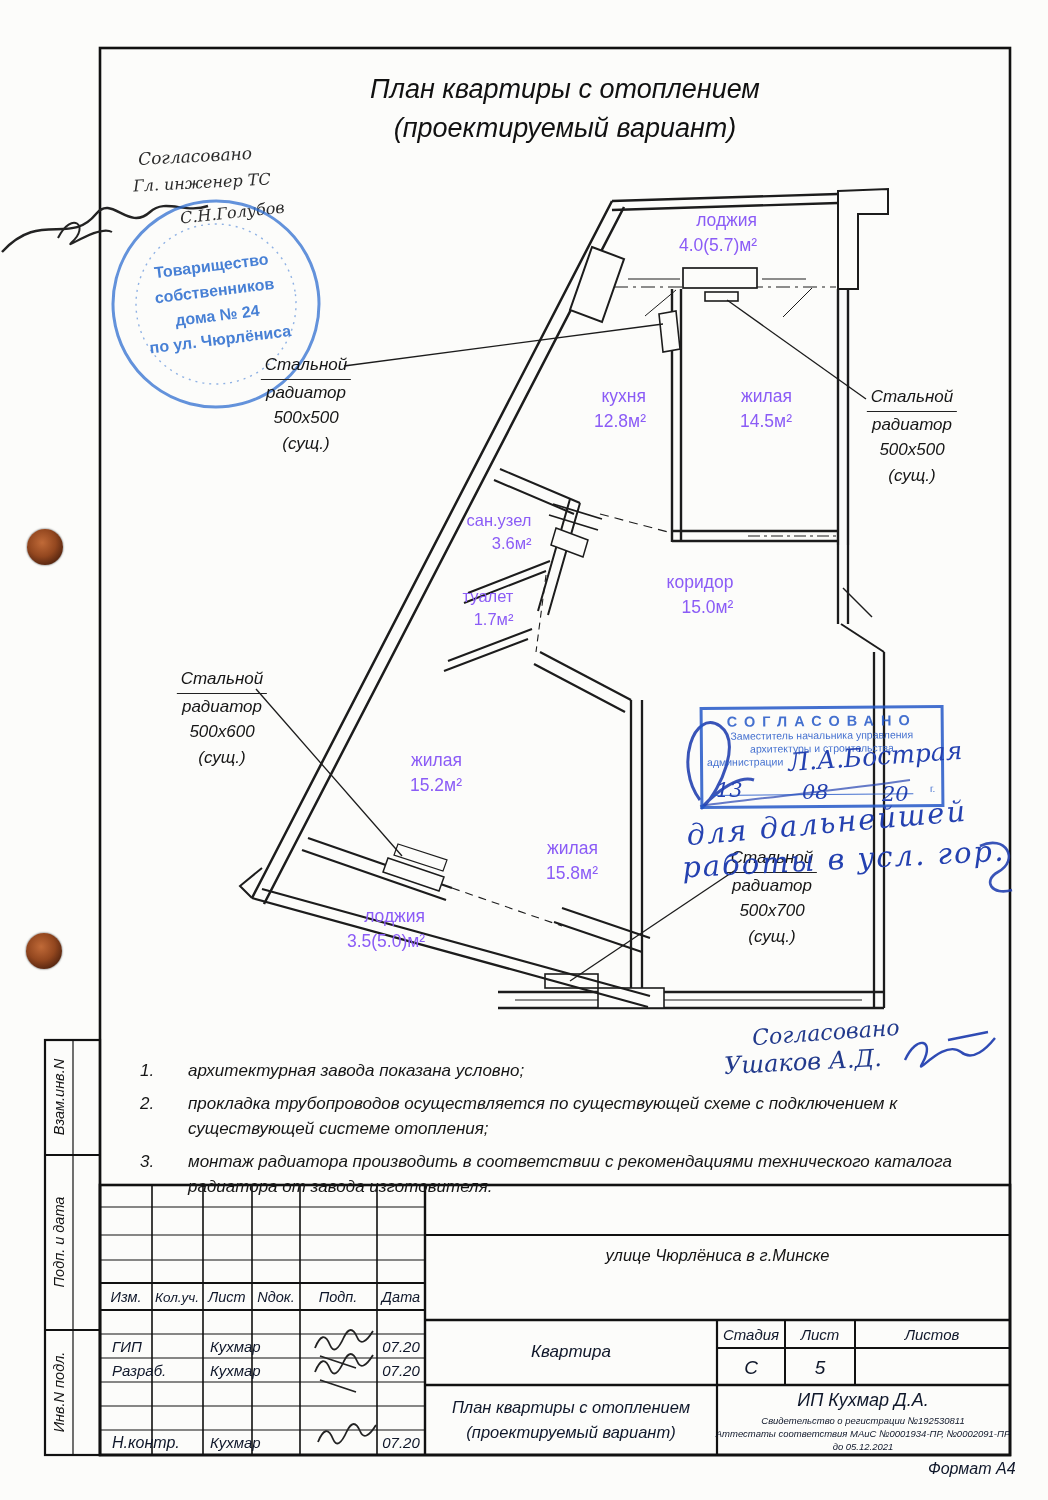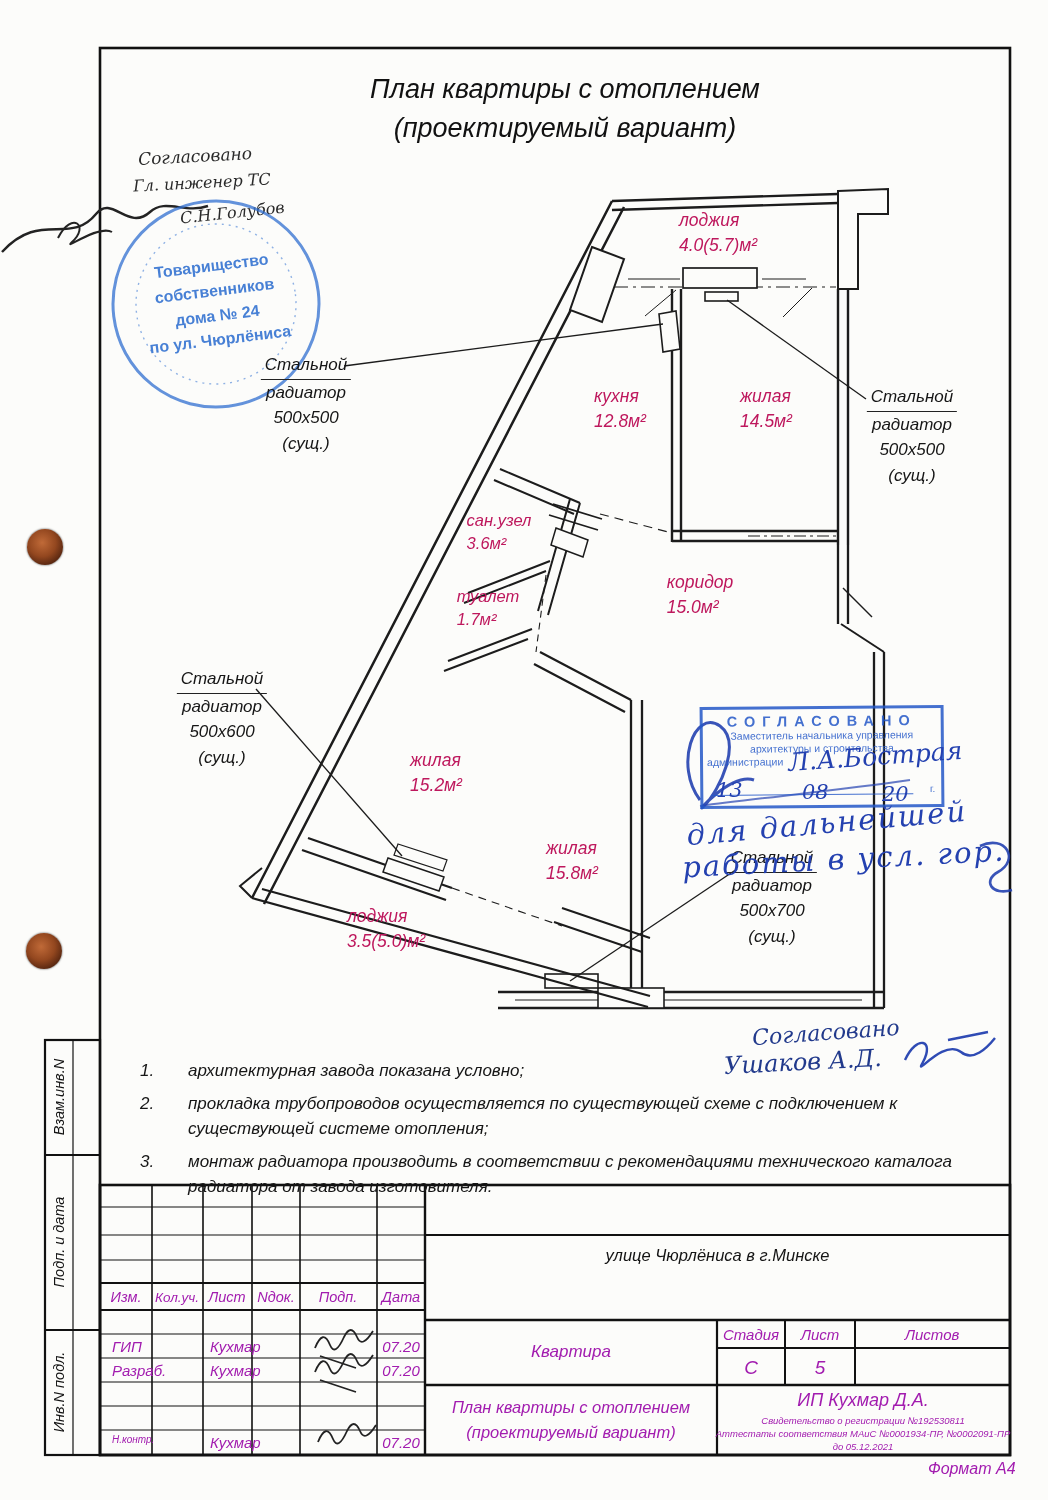--- a/index.html
+++ b/index.html
@@ -1,39 +1,39 @@
 <!DOCTYPE html>
 <html><head>
 <meta charset="utf-8">
 <style>
   html,body{margin:0;padding:0;}
   body{width:1048px;height:1500px;position:relative;background:#fcfcfa;font-family:"Liberation Sans",sans-serif;overflow:hidden;}
   .abs{position:absolute;}
   svg.layer{position:absolute;left:0;top:0;pointer-events:none;}
   .title{left:285px;top:70px;width:560px;text-align:center;font-size:27px;line-height:1.45;font-style:italic;color:#111;}
-  .room{transform:translate(-50%,-50%);text-align:left;font-size:17.5px;line-height:1.4;white-space:nowrap;font-style:italic;color:#be185d;}
+  .room{transform:translate(-50%,-50%);text-align:right;font-size:17.5px;line-height:1.4;white-space:nowrap;color:#8b5cf6;}
   .radlab{transform:translate(-50%,0);text-align:center;font-size:17px;line-height:1.5;white-space:nowrap;font-style:italic;color:#161616;}
   .radlab .u{display:inline-block;border-bottom:1.6px solid #222;padding:0 4px 1px;}
   
   .hand{font-family:"DejaVu Serif",serif;font-style:italic;color:#2a2a2a;}
   .bluehand{font-family:"DejaVu Serif",serif;font-style:italic;color:#2441b0;}
   
   .rstamp{left:108px;top:196px;width:216px;height:216px;transform:rotate(-7deg);opacity:.88;}
   .rstamp .ctext{position:absolute;left:0;top:58px;width:100%;text-align:center;color:#2f6fd0;font-weight:bold;font-size:16px;line-height:1.55;}
   
   .qstamp{left:700px;top:706px;width:238px;height:96px;border:3px solid #2458c8;color:#2458c8;opacity:.85;transform:rotate(-.5deg);}
   .qstamp .t{margin-top:4px;text-align:center;font-weight:bold;font-size:14.5px;letter-spacing:7px;}
   .qstamp .s{text-align:center;font-size:10.5px;line-height:1.25;}
   .qstamp .dline{position:absolute;left:8px;right:28px;bottom:10px;border-bottom:1.4px solid #2458c8;}
   .qstamp .gsuf{position:absolute;right:6px;bottom:10px;font-size:10px;}
   .notes{left:140px;top:1058px;width:880px;font-size:17px;font-style:italic;color:#161616;}
   .nitem{display:flex;margin-bottom:7px;line-height:1.5;}
   .nitem .n{width:48px;flex:none;}
   
-  .tb{font-style:italic;color:#a21caf;white-space:nowrap;}
+  .tb{font-style:italic;color:#0f172a;white-space:nowrap;}
   .cell{transform:translate(-50%,-50%);text-align:center;}
   .vlab{transform:translate(-50%,-50%) rotate(-90deg);font-size:14.5px;font-style:italic;color:#141414;white-space:nowrap;}
   .firm-small{font-size:9.5px;transform:translate(-50%,-50%) scaleY(1.05);}
   .hole{width:36px;height:36px;border-radius:50%;background:radial-gradient(circle at 42% 38%,#c06a38 0%,#93471f 45%,#5e2a12 72%,#1c0d07 100%);box-shadow:0 0 2px #333;}
 </style>
 </head>
 <body>
 
 <svg class="layer" width="1048" height="1500" viewBox="0 0 1048 1500">
 
@@ -258,21 +258,21 @@
 <div class="abs tb cell" style="left:276px;top:1297px;font-size:14.5px;">Nдок.</div>
 <div class="abs tb cell" style="left:338px;top:1297px;font-size:14.5px;">Подп.</div>
 <div class="abs tb cell" style="left:401px;top:1297px;font-size:14.5px;">Дата</div>
 
 <div class="abs tb" style="left:112px;top:1338px;font-size:15px;">ГИП</div>
 <div class="abs tb" style="left:210px;top:1338px;font-size:15px;">Кухмар</div>
 <div class="abs tb cell" style="left:401px;top:1346px;font-size:15px;">07.20</div>
 <div class="abs tb" style="left:112px;top:1362px;font-size:15px;">Разраб.</div>
 <div class="abs tb" style="left:210px;top:1362px;font-size:15px;">Кухмар</div>
 <div class="abs tb cell" style="left:401px;top:1370px;font-size:15px;">07.20</div>
-<div class="abs tb" style="left:112px;top:1434px;font-size:10px;">Н.контр.</div>
+<div class="abs tb" style="left:112px;top:1434px;font-size:16px;">Н.контр.</div>
 <div class="abs tb" style="left:210px;top:1434px;font-size:15px;">Кухмар</div>
 <div class="abs tb cell" style="left:401px;top:1442px;font-size:15px;">07.20</div>
 
 <div class="abs" style="left:425px;top:1240px;width:585px;text-align:center;font-style:italic;font-size:16.5px;color:#141414;">
   <div style="margin-top:6px;">улице Чюрлёниса в г.Минске</div>
 </div>
 
 <div class="abs tb cell" style="left:571px;top:1352px;font-size:17px;">Квартира</div>
 <div class="abs tb cell" style="left:751px;top:1334px;font-size:15px;">Стадия</div>
 <div class="abs tb cell" style="left:820px;top:1334px;font-size:15px;">Лист</div>

